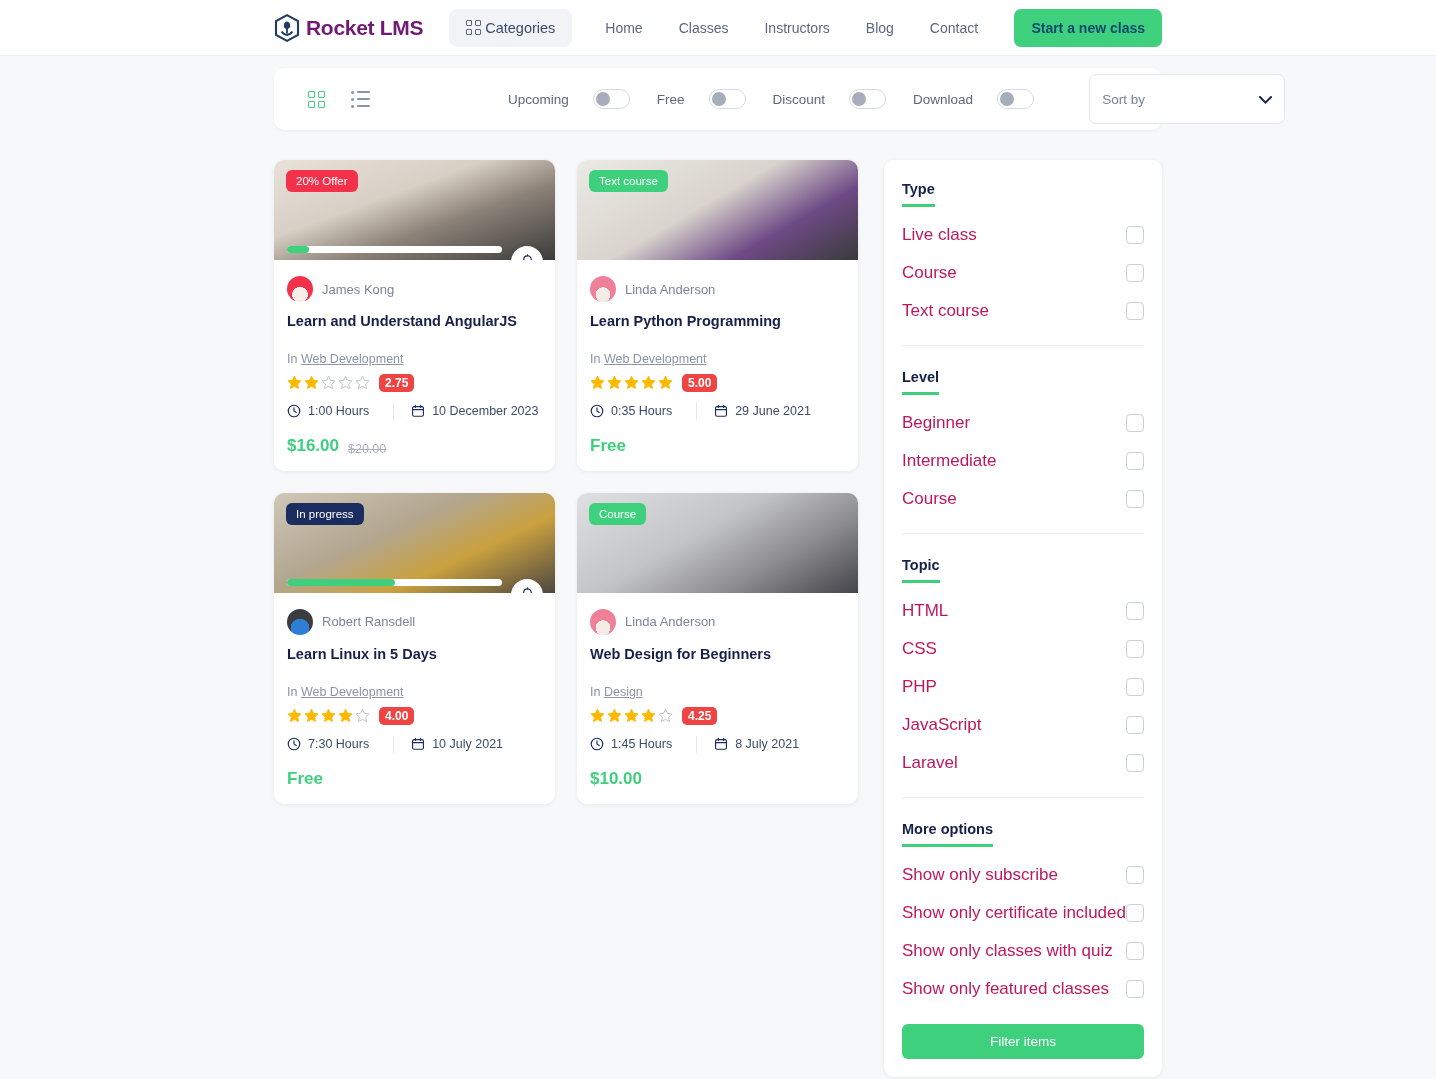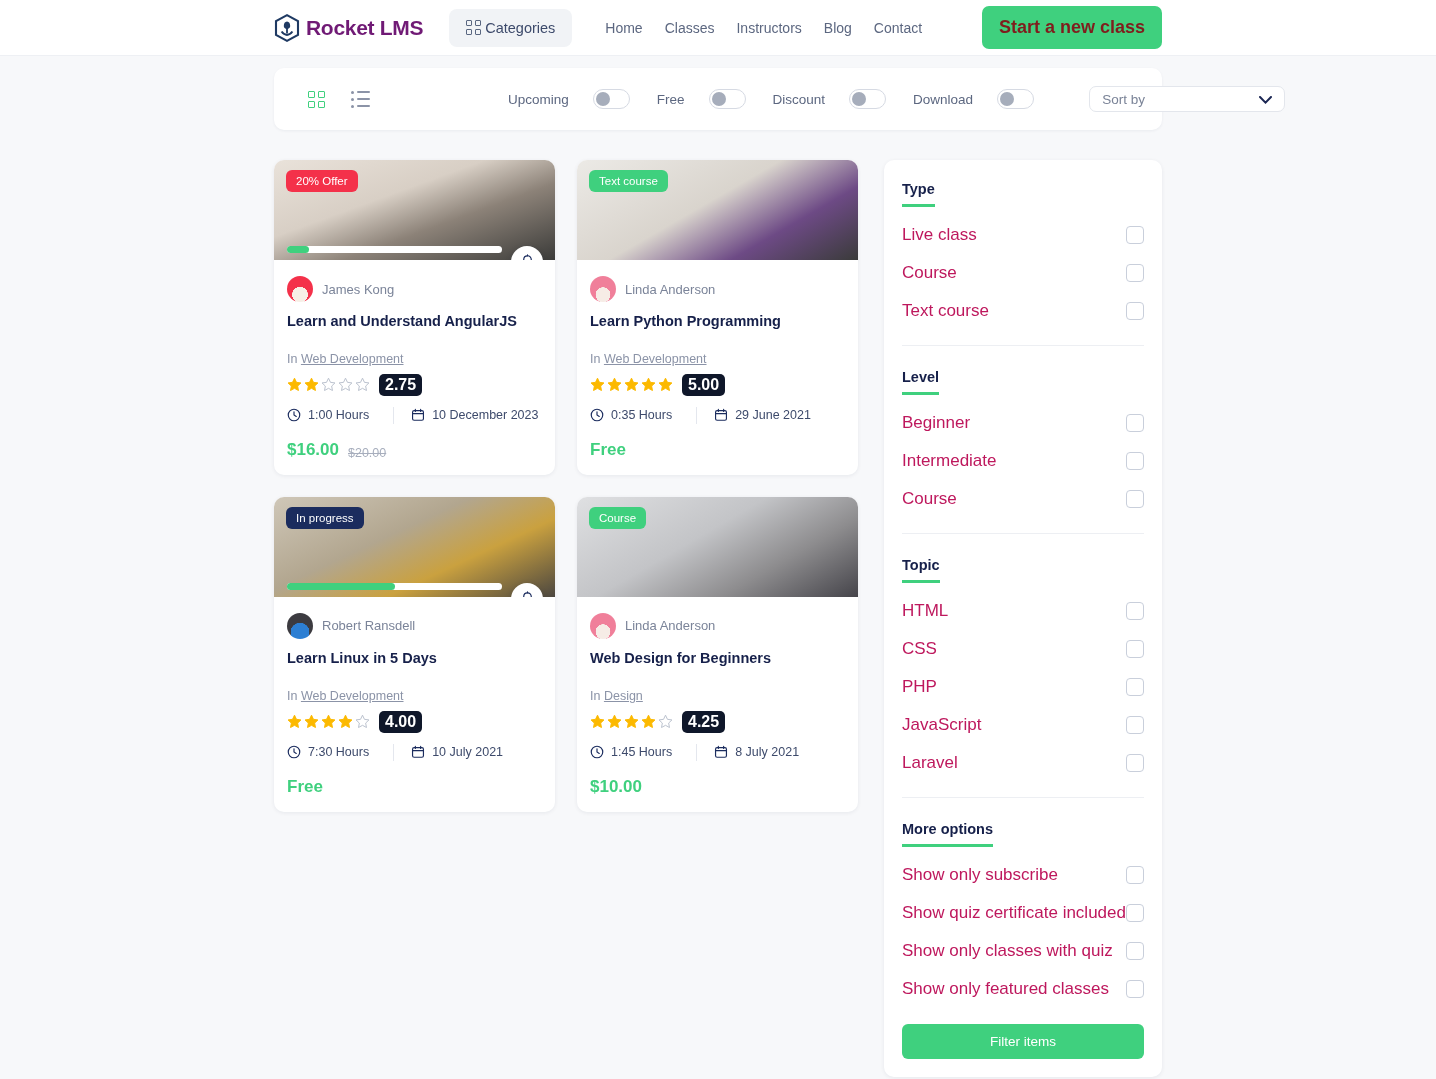--- a/index.html
+++ b/index.html
@@ -28,27 +28,27 @@
   .categories-btn {
     margin-left: 26px;
     display: flex; align-items: center; gap: 4px;
     background: #f1f3f6; border-radius: 8px;
     padding: 11px 17px;
     font-size: 14.5px; color: #3d4a6b;
     cursor: pointer;
   }
   .grid4 { display: grid; grid-template-columns: 6px 6px; grid-template-rows: 6px 6px; gap: 3px; }
   .grid4 i { display:block; width:6px; height:6px; border:1.6px solid #5a6781; border-radius:1px; }
-  .navlinks { display: flex; align-items: center; gap: 22px; margin-left: 33px; }
+  .navlinks { display: flex; align-items: center; gap: 36px; margin-left: 33px; }
   .navlinks a { font-size: 14px; color: #5c6780; text-decoration: none; cursor: pointer; }
   .start-btn {
     position: absolute; right: 274px;
-    background: #3fd07e; color: #7f1d1d;
+    background: #3fd07e; color: #0c4a6e;
     border: none; border-radius: 7px;
-    font-size: 18px; font-weight: bold;
+    font-size: 14px; font-weight: bold;
     padding: 11px 17px; cursor: pointer;
     font-family: "Liberation Sans", sans-serif;
   }
 
   
   .page { padding: 0 274px; }
   .toolbar {
     margin-top: 12px;
     background: #fff; border-radius: 10px;
     height: 62px; display: flex; align-items: center;
@@ -69,21 +69,21 @@
   .switch {
     width: 37px; height: 20px; border-radius: 11px;
     border: 1px solid #d6dae3; background: #fff;
     display: flex; align-items: center; padding: 2px;
     cursor: pointer;
   }
   .switch .knob { width: 14px; height: 14px; border-radius: 50%; background: #a6adbb; }
 
   .sortsel {
     margin-left: 55px;
-    width: 196px; height: 26px;
+    width: 196px; height: 50px;
     border: 1px solid #e3e6ec; border-radius: 7px;
     background: #fff;
     font-size: 13.5px; color: #7a8397;
     padding: 0 12px;
     font-family: "Liberation Sans", sans-serif;
     appearance: none; cursor: pointer;
     position: relative;
   }
   .sort-wrap { position: relative; margin-left: 55px; }
   .sort-wrap select { margin-left: 0; }
@@ -131,22 +131,22 @@
   .teacher-name { font-size: 13px; color: #7b8499; }
   .ctitle {
     margin-top: 10px; font-size: 14.5px; font-weight: bold;
     color: #16204a; line-height: 1.3;
   }
   .ccat { margin-top: 21px; font-size: 12.5px; color: #8b93a7; }
   .ccat a { color: #8b93a7; text-decoration: underline; cursor: pointer; }
   .rating { margin-top: 8px; display: flex; align-items: center; gap: 9px; }
   .stars { display: flex; gap: 2px; }
   .rate-pill {
-    background: #0f172a; color: #fff; border-radius: 5px;
-    font-size: 16px; padding: 2px 6px; font-weight: bold;
+    background: #ef4444; color: #fff; border-radius: 5px;
+    font-size: 12px; padding: 2px 6px; font-weight: bold;
   }
   .meta {
     margin-top: 11px; display: flex; align-items: center;
     font-size: 12.5px; color: #3d4a6b;
   }
   .meta .m { display: flex; align-items: center; gap: 7px; }
   .meta .sep { width: 1px; height: 17px; background: #e4e7ee; margin: 0 17px 0 24px; }
   .price { margin-top: 16px; display: flex; align-items: flex-end; gap: 9px; }
   .price .now { font-size: 17px; font-weight: bold; color: #3fd07e; }
   .price .old { font-size: 12.5px; color: #a7aebd; text-decoration: line-through; }
@@ -527,21 +527,21 @@
           </div><div class="frow">
             <span>JavaScript</span>
             <span class="cbox"></span>
           </div><div class="frow">
             <span>Laravel</span>
             <span class="cbox"></span>
           </div></div><div class="fdiv"></div><div><div class="fsec-title">More options</div><div class="frow">
             <span>Show only subscribe</span>
             <span class="cbox"></span>
           </div><div class="frow">
-            <span>Show quiz certificate included</span>
+            <span>Show only certificate included</span>
             <span class="cbox"></span>
           </div><div class="frow">
             <span>Show only classes with quiz</span>
             <span class="cbox"></span>
           </div><div class="frow">
             <span>Show only featured classes</span>
             <span class="cbox"></span>
           </div></div><button class="filter-btn">Filter items</button></aside>
 
   </div>

